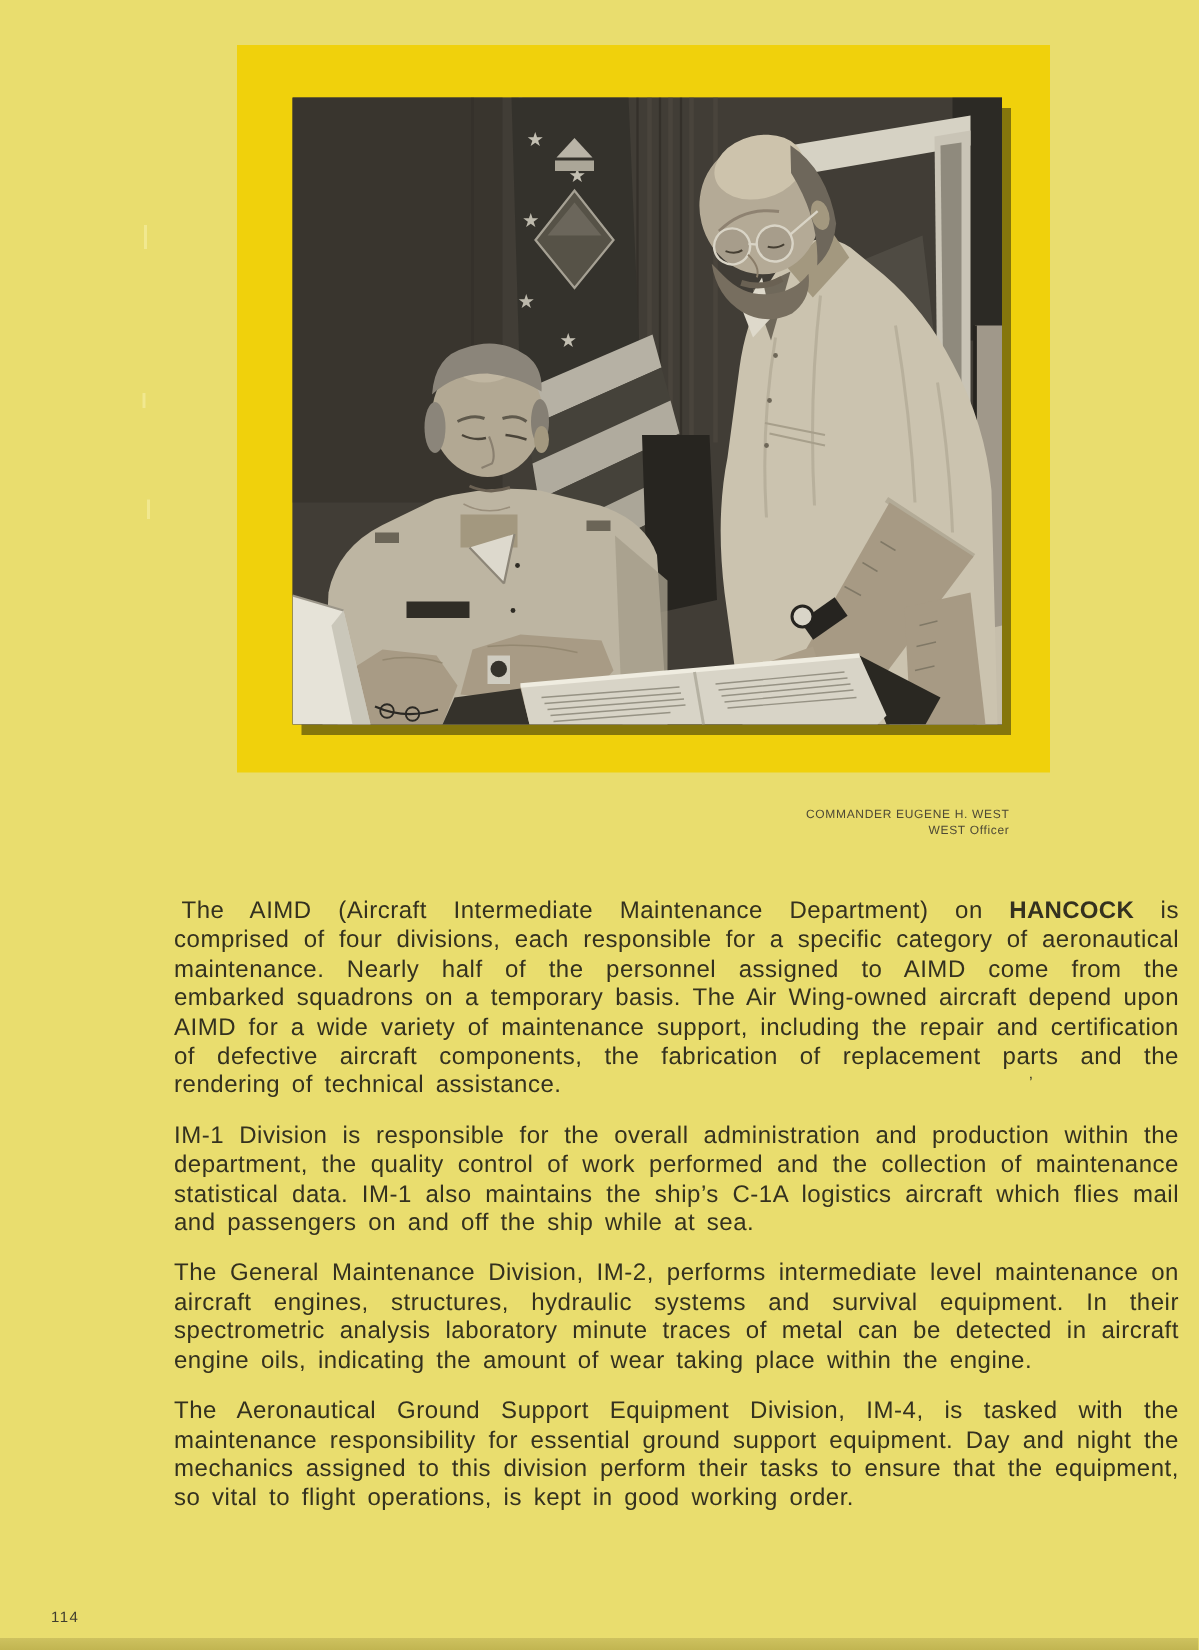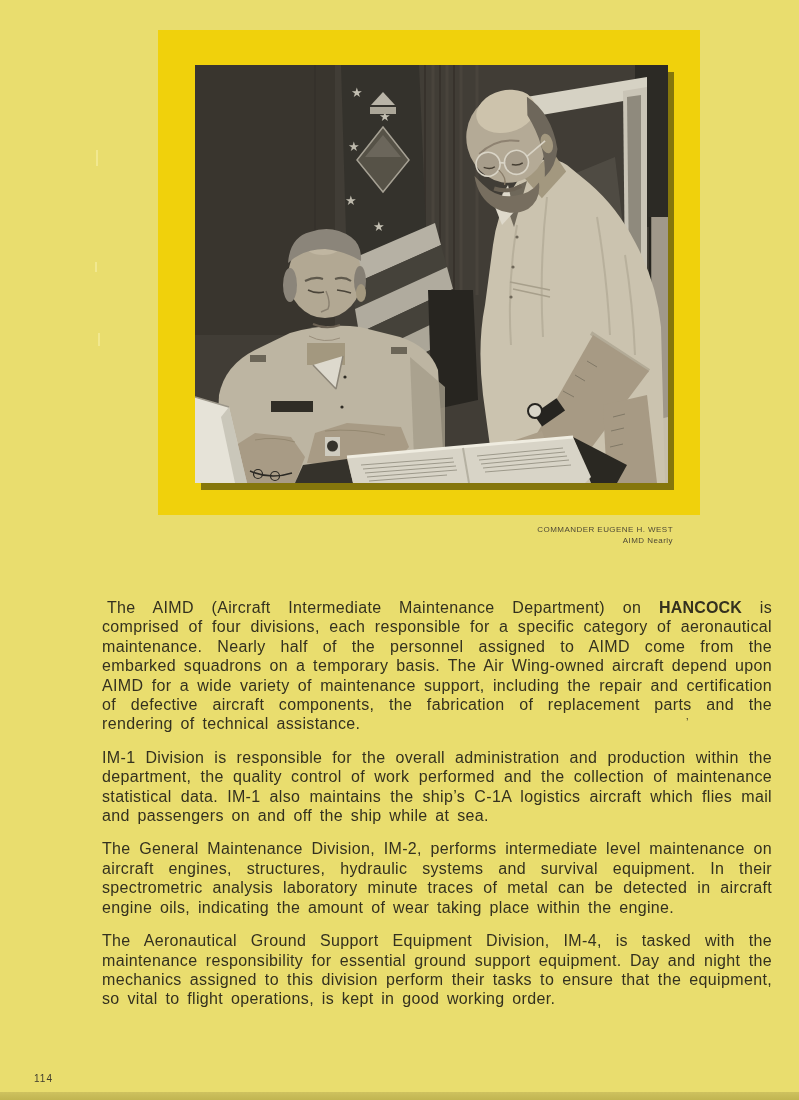--- a/index.html
+++ b/index.html
@@ -12,26 +12,26 @@
     position:absolute;left:158px;top:30px;width:542px;height:485px;
     background:#f0d10c;
   }
   .photo{
     position:absolute;left:37px;top:35px;width:473px;height:418px;
     background:#413d36;
     box-shadow:6px 7px 0 rgba(46,43,12,0.55);
   }
   .photo svg{display:block;width:473px;height:418px;}
   .caption{
-    position:absolute;top:525px;right:126px;text-align:right;
+    position:absolute;top:538px;right:126px;text-align:right;
     font-size:8px;line-height:10.5px;letter-spacing:0.45px;
     color:#4e4935;
   }
   .article{
-    position:absolute;left:102px;top:598px;width:670px;
+    position:absolute;left:116px;top:598px;width:670px;
     color:#34311f;font-size:16px;line-height:19.4px;
     text-align:justify;letter-spacing:0.35px;word-spacing:3px;
   }
   .article p{margin:0 0 14px 0;}
   .article p:first-child{text-indent:5px;}
   .bold-ship{font-weight:bold;letter-spacing:0.2px;}
   .page-number{
     position:absolute;left:34px;top:1073px;
     font-size:10px;color:#403d2e;letter-spacing:1px;
   }
@@ -197,21 +197,21 @@
         <polygon points="0,332 34,342 52,418 0,418" fill="#e6e3d8"></polygon>
         <polygon points="34,342 52,418 40,418 26,352" fill="#b8b4a6" opacity="0.6"></polygon>
         <path d="M0,332 L34,342" stroke="#9c978a" stroke-width="1.5" fill="none"></path>
       </g>
     </svg>
   </div>
 </div>
 
 <div class="caption">
   <div>COMMANDER EUGENE H. WEST</div>
-  <div>AIMD Nearly</div>
+  <div>WEST Officer</div>
 </div>
 
 <div class="article">
   <p><span>The AIMD (Aircraft Intermediate Maintenance Department) on </span><span class="bold-ship">HANCOCK</span><span> is comprised of four divisions, each responsible for a specific category of aeronautical maintenance. Nearly half of the personnel assigned to AIMD come from the embarked squadrons on a temporary basis. The Air Wing-owned aircraft depend upon AIMD for a wide variety of maintenance support, including the repair and certification of defective aircraft components, the fabrication of replacement parts and the rendering of technical assistance.</span></p>
   <p>IM-1 Division is responsible for the overall administration and production within the department, the quality control of work performed and the collection of maintenance statistical data. IM-1 also maintains the ship’s C-1A logistics aircraft which flies mail and passengers on and off the ship while at sea.</p>
   <p>The General Maintenance Division, IM-2, performs intermediate level maintenance on aircraft engines, structures, hydraulic systems and survival equipment. In their spectrometric analysis laboratory minute traces of metal can be detected in aircraft engine oils, indicating the amount of wear taking place within the engine.</p>
   <p>The Aeronautical Ground Support Equipment Division, IM-4, is tasked with the maintenance responsibility for essential ground support equipment. Day and night the mechanics assigned to this division perform their tasks to ensure that the equipment, so vital to flight operations, is kept in good working order.</p>
 </div>
 
 <div class="stray-mark">’</div>

